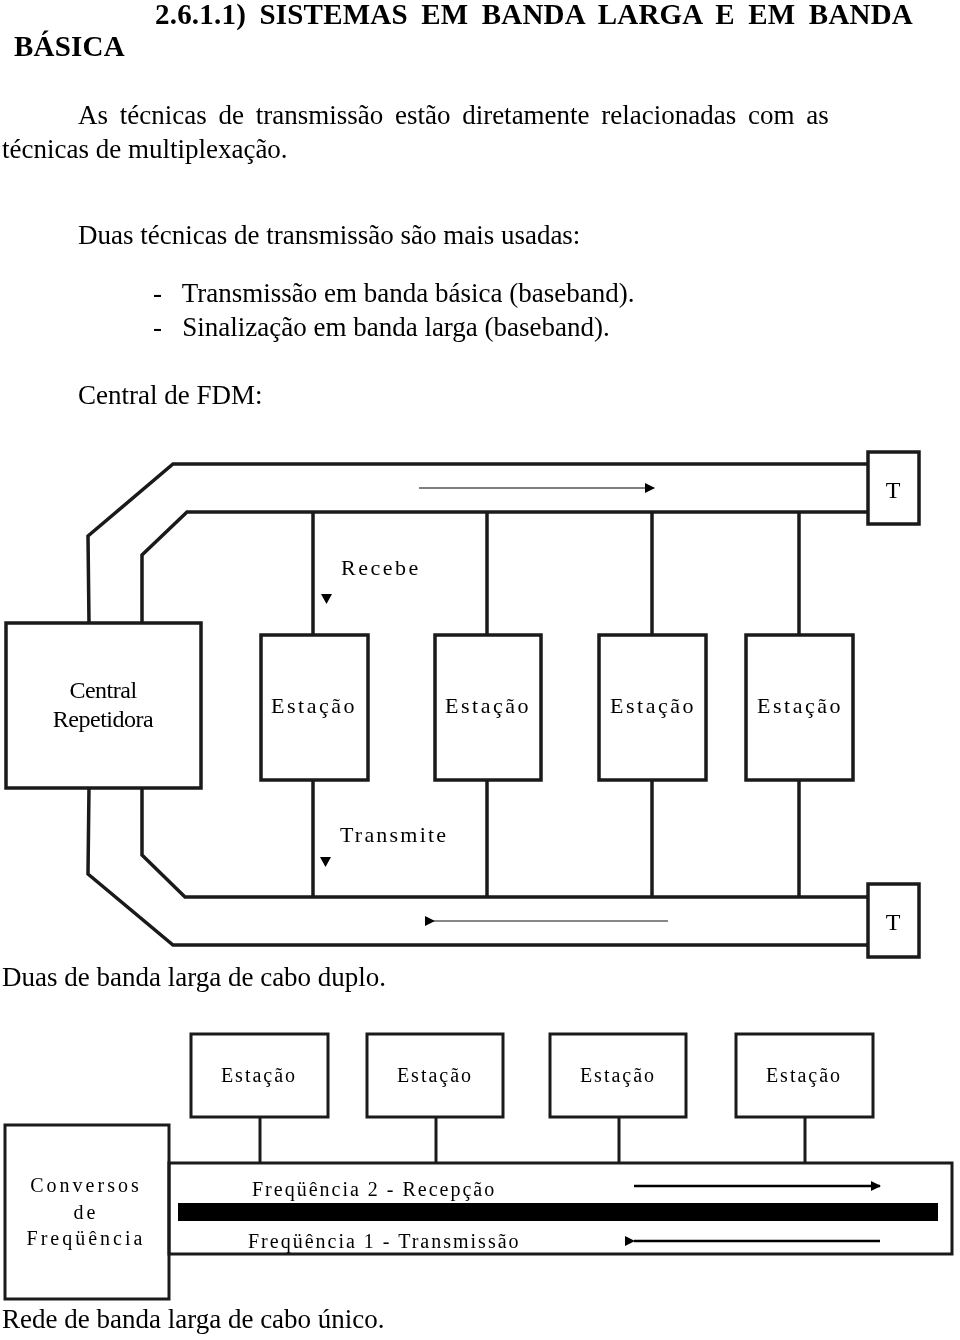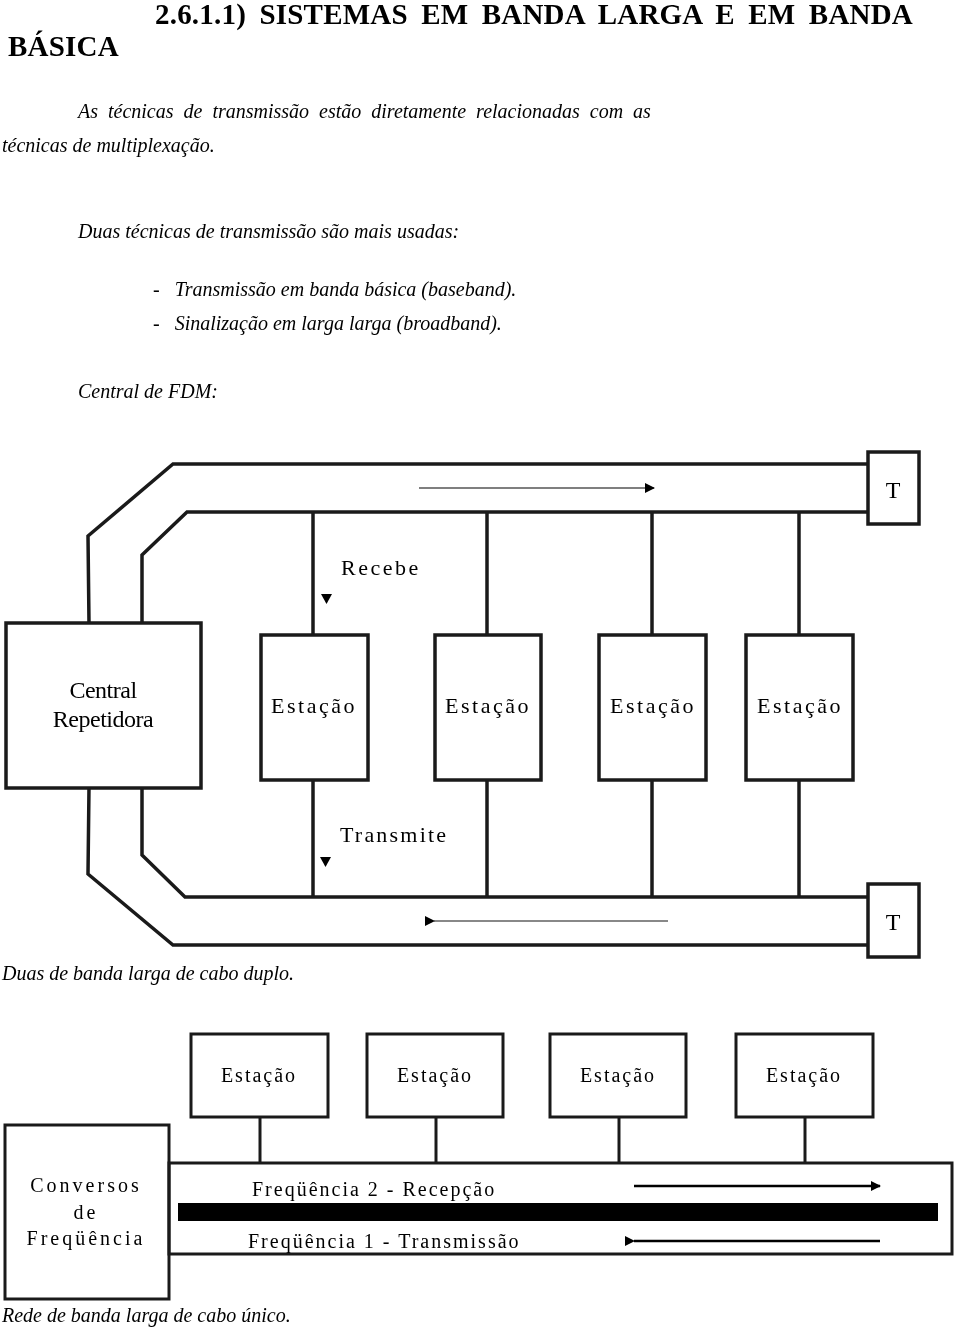--- a/index.html
+++ b/index.html
@@ -1,33 +1,33 @@
 <!DOCTYPE html>
 <html><head>
 <meta charset="utf-8">
 <style>
   html, body { margin:0; padding:0; background:#ffffff; }
   body { width:960px; height:1340px; position:relative; overflow:hidden; color:#000; font-family:"Liberation Serif", serif; }
   .abs { position:absolute; }
   .h-title { font-weight:bold; font-size:29px; letter-spacing:0.2px; }
-  .para { font-size:20px;font-style:italic; }
+  .para { font-size:27px; }
   .txt { font-family:"Liberation Serif", serif; fill:#000; }
   svg { position:absolute; left:0; top:0; }
 </style>
 </head>
 <body>
 
 <div class="abs h-title" style="left:155px; top:-2px; width:800px; word-spacing:6px;">2.6.1.1) SISTEMAS EM BANDA LARGA E EM BANDA</div>
-<div class="abs h-title" style="left:8px; top:30px;">BÁSICA</div>
+<div class="abs h-title" style="left:14px; top:30px;">BÁSICA</div>
 
 <div class="abs para" style="left:78px; top:100px; width:880px; word-spacing:5px;">As técnicas de transmissão estão diretamente relacionadas com as</div>
 <div class="abs para" style="left:2px; top:134px;">técnicas de multiplexação.</div>
 <div class="abs para" style="left:78px; top:220px;">Duas técnicas de transmissão são mais usadas:</div>
 <div class="abs para" style="left:153px; top:278px; white-space:pre;">-   Transmissão em banda básica (baseband).</div>
-<div class="abs para" style="left:153px; top:312px; white-space:pre;">-   Sinalização em larga larga (broadband).</div>
+<div class="abs para" style="left:153px; top:312px; white-space:pre;">-   Sinalização em banda larga (baseband).</div>
 <div class="abs para" style="left:78px; top:380px;">Central de FDM:</div>
 
 <svg width="960" height="1340" viewBox="0 0 960 1340">
   <defs>
     <marker id="arrowR" markerWidth="10" markerHeight="10" refX="9" refY="5" orient="auto" markerUnits="userSpaceOnUse">
       <path d="M0,0 L10,5 L0,10 Z" fill="#000"></path>
     </marker>
     <marker id="arrowL" markerWidth="10" markerHeight="10" refX="1" refY="5" orient="auto" markerUnits="userSpaceOnUse">
       <path d="M10,0 L0,5 L10,10 Z" fill="#000"></path>
     </marker>

